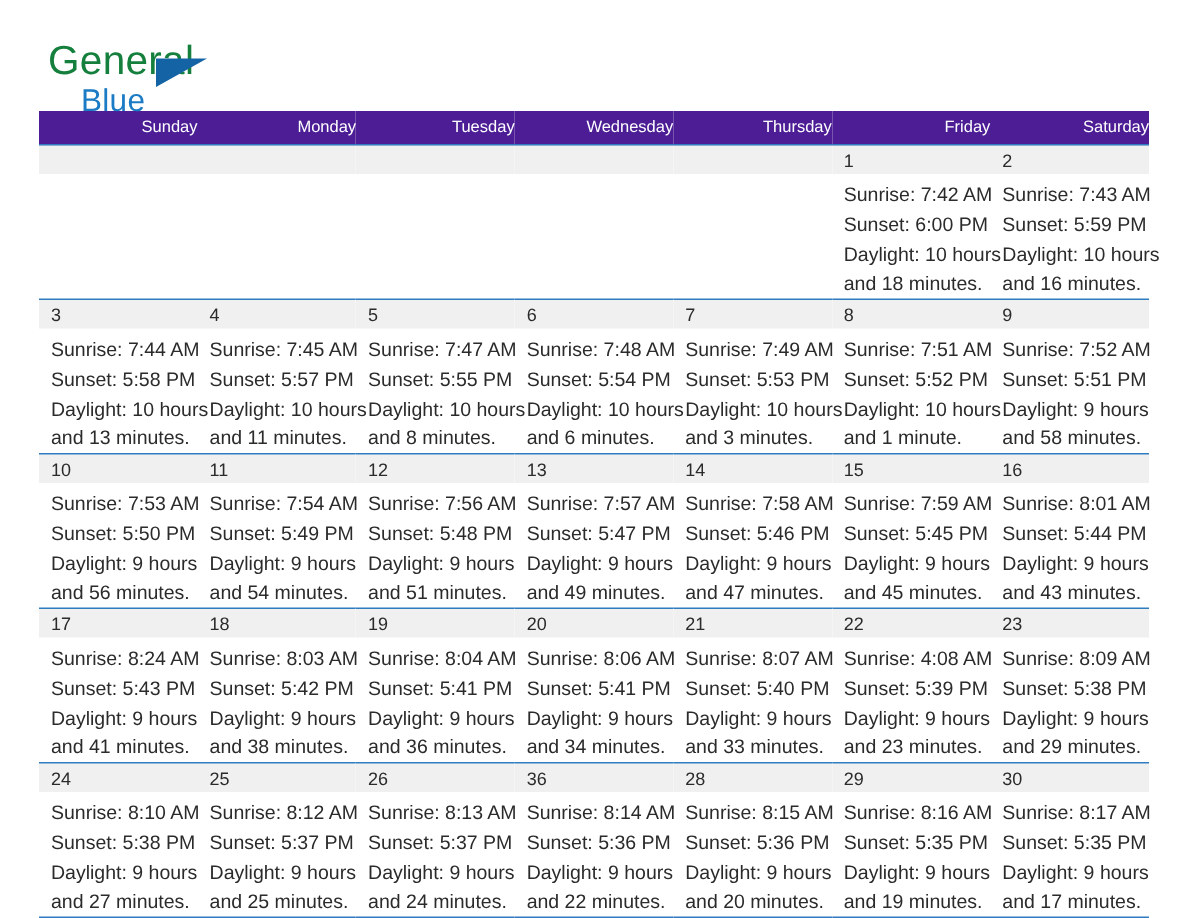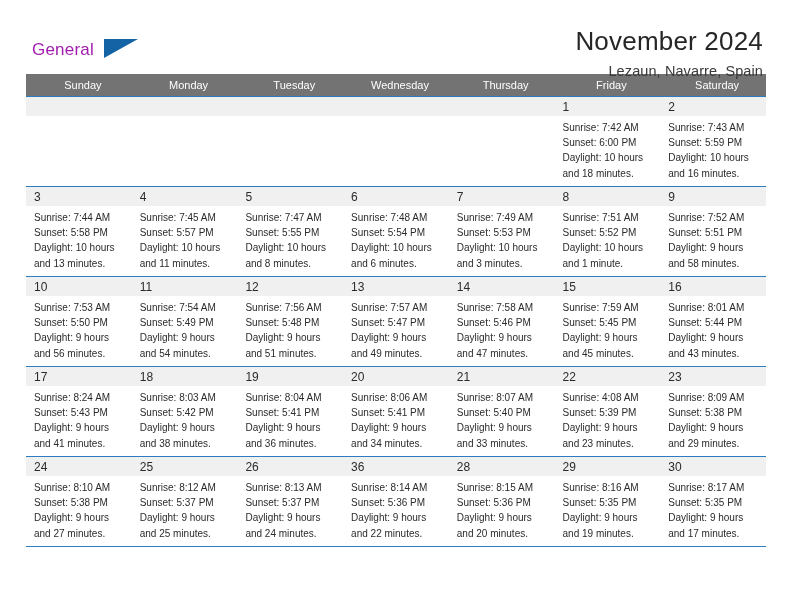--- a/index.html
+++ b/index.html
@@ -31,26 +31,25 @@
     height: 74px;
     box-sizing: border-box;
   }
   .brand {
     position: relative;
     width: 150px;
     height: 52px;
     padding-left: 6px;
   }
   .brand-general {
-    font-size: 17px;
+    font-size: 27px;
     letter-spacing: 0.2px;
-    color: #a21caf;
+    color: #15803d;
     line-height: 1;
     display: block;
-    margin-top: 14px;
   }
   .brand-blue {
     font-size: 21px;
     letter-spacing: 0.2px;
     color: #1b7bc4;
     line-height: 1;
     display: block;
     margin-top: 3px;
     margin-left: 22px;
   }
@@ -81,25 +80,25 @@
     letter-spacing: 0.1px;
   }
 
   
   .calendar {
     width: 740px;
     border-collapse: collapse;
     table-layout: fixed;
   }
   .calendar th {
-    background: #737373;
+    background: #4c1d95;
     color: #ffffff;
     font-size: 11px;
     font-weight: normal;
-    text-align: center;
+    text-align: right;
     padding: 5px 0 5px 8px;
     height: 21px;
     box-sizing: border-box;
     border: none;
   }
   .calendar td {
     vertical-align: top;
     padding: 0;
     height: 89px;
     border-top: 1.4px solid #2e7cbf;
@@ -118,42 +117,39 @@
     color: #2b2b2b;
     padding: 3px 0 3px 8px;
     height: 19px;
     box-sizing: border-box;
   }
   .daynum.empty {
     color: transparent;
   }
   .cell-body {
     padding: 4px 6px 0 8px;
-    font-size: 10px;
+    font-size: 13px;
     line-height: 1.52;
     color: #2b2b2b;
   }
   .cell-body div {
     white-space: nowrap;
   }
   .empty-cell .cell-body { visibility: hidden; }
 </style>
 </head>
 <body>
 
 <div class="page">
 
   <div class="header">
     <div class="brand">
       <span class="brand-general">General</span>
       <span class="brand-triangle"></span>
-    </div>
-    <div class="title-block">
-      <div class="cal-title">November 2024</div>
-      <div class="cal-subtitle">Lezaun, Navarre, Spain</div>
+      <span class="brand-blue">Blue</span>
     </div>
   </div>
 
   <table class="calendar">
     <thead>
       <tr>
         <th>Sunday</th>
         <th>Monday</th>
         <th>Tuesday</th>
         <th>Wednesday</th>

